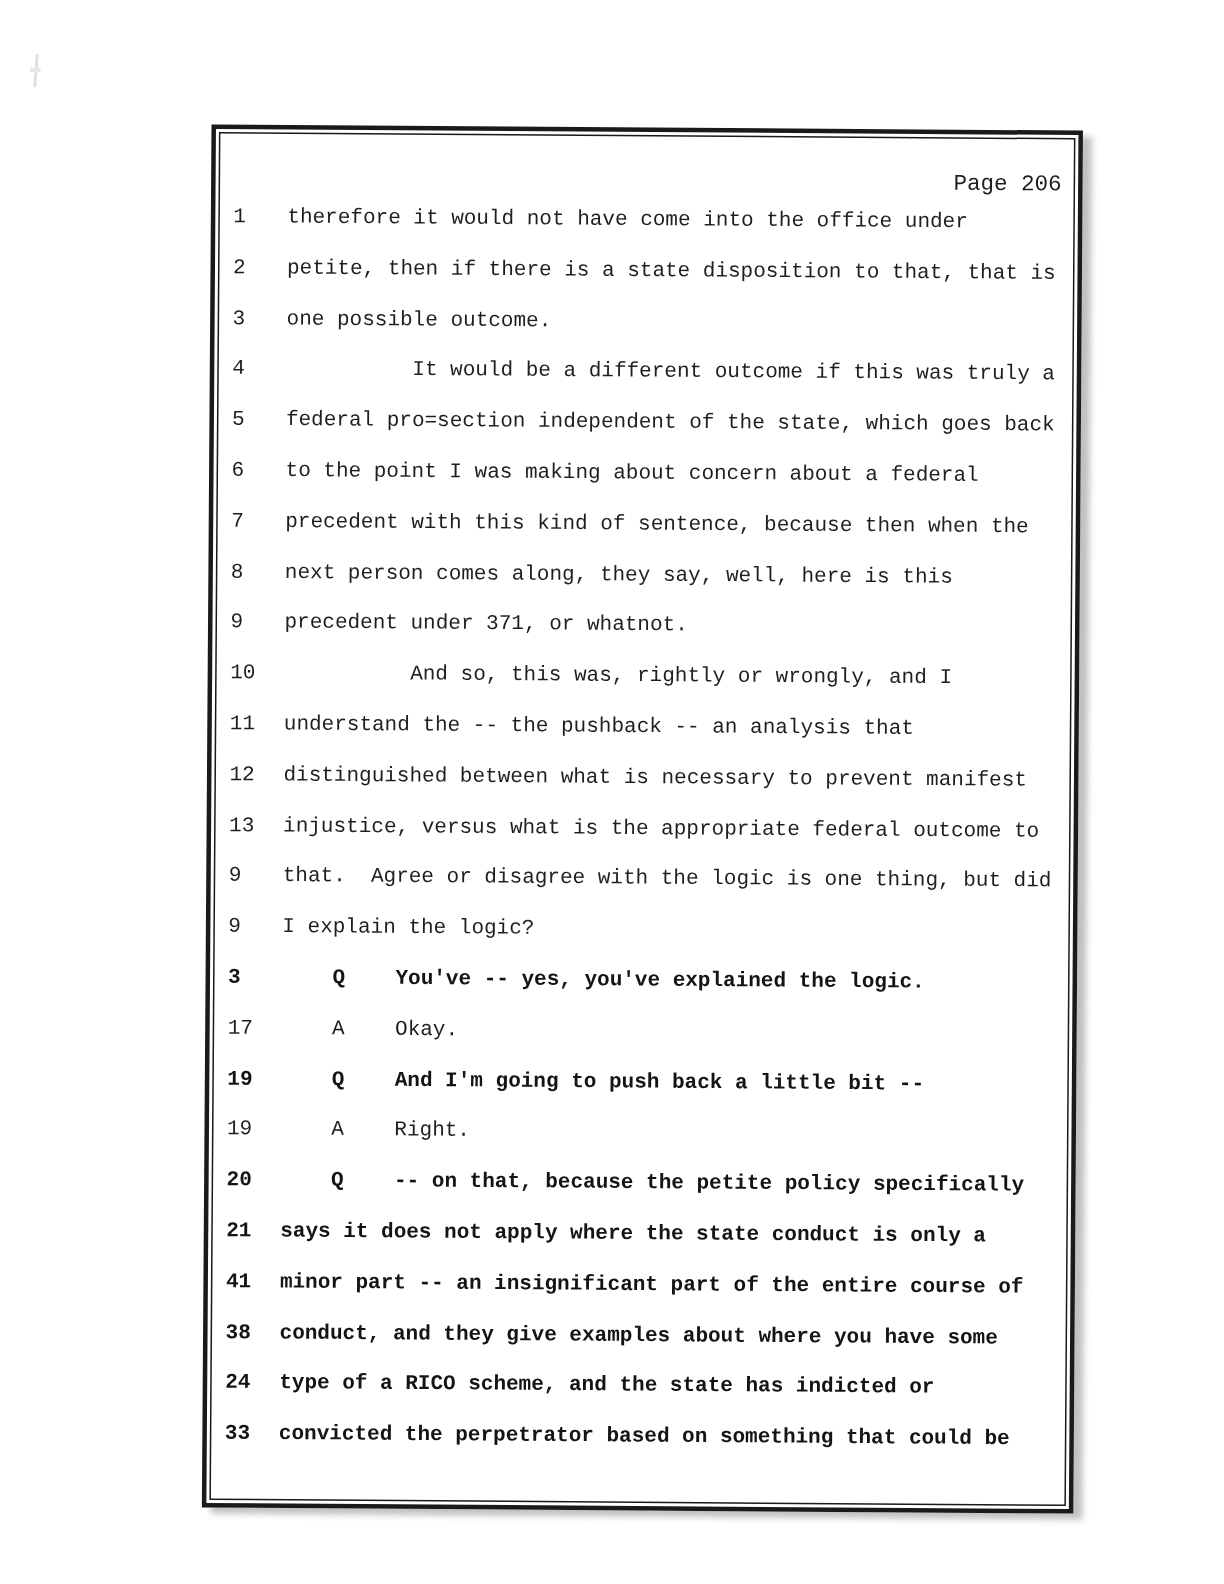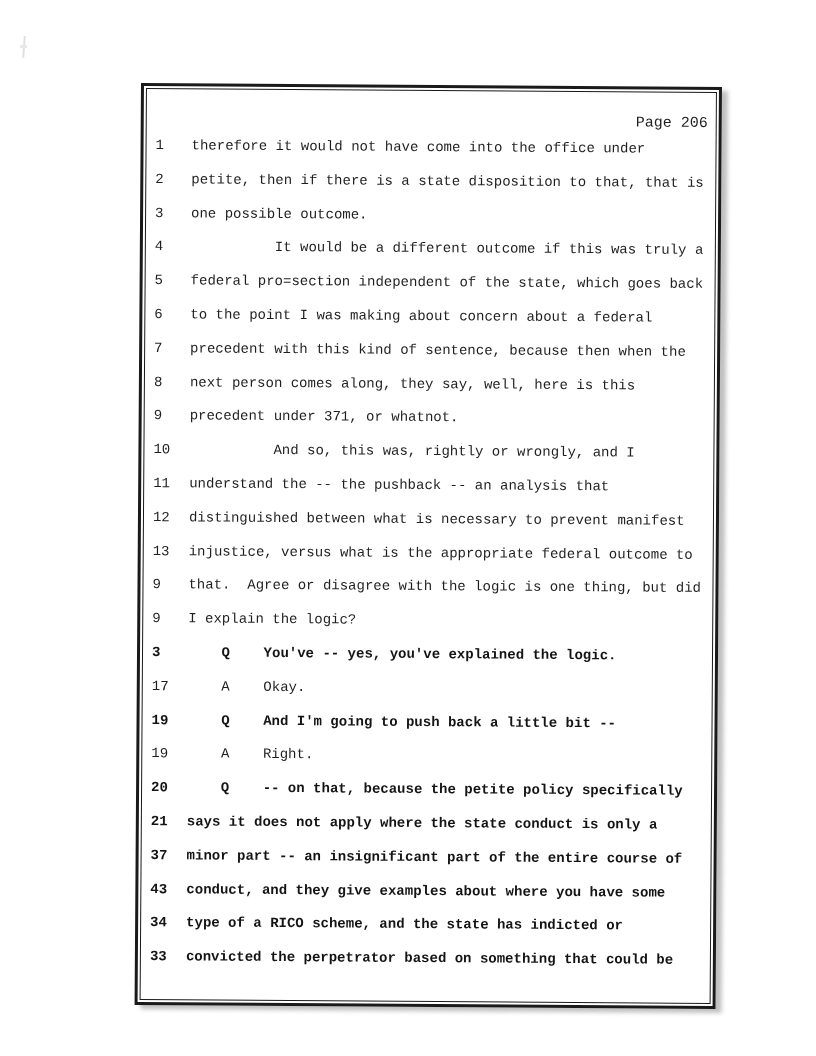--- a/index.html
+++ b/index.html
@@ -112,19 +112,19 @@
         <div class="line"><span class="num">12</span><span class="txt">distinguished between what is necessary to prevent manifest</span></div>
         <div class="line"><span class="num">13</span><span class="txt">injustice, versus what is the appropriate federal outcome to</span></div>
         <div class="line"><span class="num">9</span><span class="txt">that.  Agree or disagree with the logic is one thing, but did</span></div>
         <div class="line"><span class="num">9</span><span class="txt">I explain the logic?</span></div>
         <div class="line bold"><span class="num">3</span><span class="txt">    Q    You've -- yes, you've explained the logic.</span></div>
         <div class="line"><span class="num">17</span><span class="txt">    A    Okay.</span></div>
         <div class="line bold"><span class="num">19</span><span class="txt">    Q    And I'm going to push back a little bit --</span></div>
         <div class="line"><span class="num">19</span><span class="txt">    A    Right.</span></div>
         <div class="line bold"><span class="num">20</span><span class="txt">    Q    -- on that, because the petite policy specifically</span></div>
         <div class="line bold"><span class="num">21</span><span class="txt">says it does not apply where the state conduct is only a</span></div>
-        <div class="line bold"><span class="num">37</span><span class="txt">minor part -- an insignificant part of the entire course of</span></div>
-        <div class="line bold"><span class="num">43</span><span class="txt">conduct, and they give examples about where you have some</span></div>
-        <div class="line bold"><span class="num">34</span><span class="txt">type of a RICO scheme, and the state has indicted or</span></div>
+        <div class="line bold"><span class="num">41</span><span class="txt">minor part -- an insignificant part of the entire course of</span></div>
+        <div class="line bold"><span class="num">38</span><span class="txt">conduct, and they give examples about where you have some</span></div>
+        <div class="line bold"><span class="num">24</span><span class="txt">type of a RICO scheme, and the state has indicted or</span></div>
         <div class="line bold"><span class="num">33</span><span class="txt">convicted the perpetrator based on something that could be</span></div>
       </div>
   </div>
 </div>
 
 </body></html>

